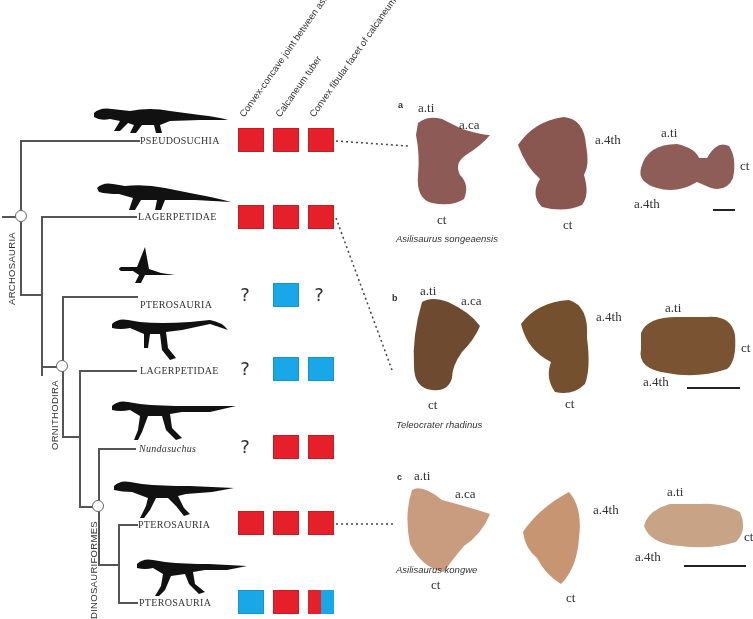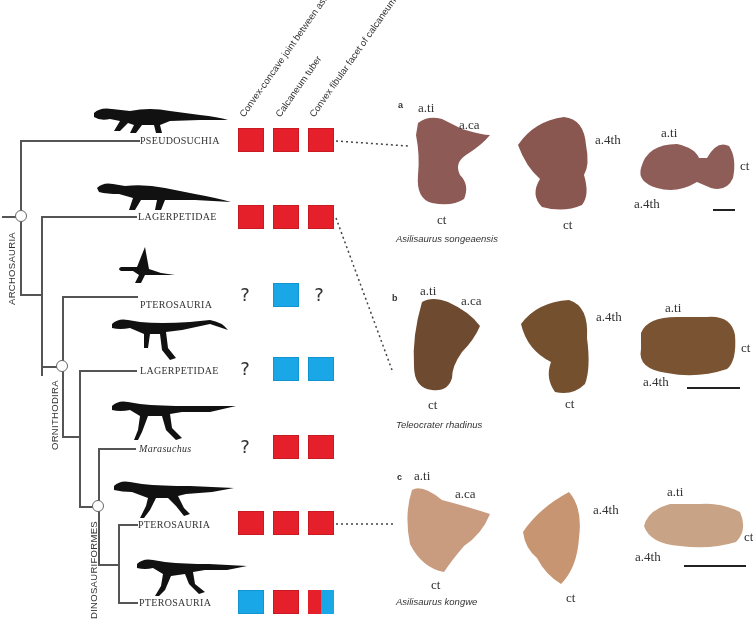--- a/index.html
+++ b/index.html
@@ -70,21 +70,21 @@
 </div>
 
 <div class="clade" style="left:6px; top:305px;">ARCHOSAURIA</div>
 <div class="clade" style="left:49px; top:450px;">ORNITHODIRA</div>
 <div class="clade" style="left:88px; top:619px;">DINOSAURIFORMES</div>
 
 <div class="taxon" style="left:140px; top:135px;">PSEUDOSUCHIA</div>
 <div class="taxon" style="left:138px; top:211px;">LAGERPETIDAE</div>
 <div class="taxon" style="left:140px; top:291px;margin-top:8px;">PTEROSAURIA</div>
 <div class="taxon" style="left:140px; top:365px;">LAGERPETIDAE</div>
-<div class="taxon italic" style="left:139px; top:443px;">Marasuchus</div>
+<div class="taxon italic" style="left:139px; top:443px;">Nundasuchus</div>
 <div class="taxon" style="left:138px; top:519px;">PTEROSAURIA</div>
 <div class="taxon" style="left:139px; top:597px;">PTEROSAURIA</div>
 
 <svg class="silhouette" style="left:90px; top:103px;" width="140" height="36" viewBox="0 0 140 36">
   <path d="M4 10 Q10 4 22 6 L40 8 Q60 4 80 8 L110 12 Q128 14 138 17 L110 17 L80 18 L70 22 L72 30 L66 30 L64 22 L52 22 L46 30 L40 30 L44 22 L38 20 L30 28 L24 28 L30 18 L20 16 Q10 18 4 14 Z" fill="#111"></path>
 </svg>
 <svg class="silhouette" style="left:95px; top:180px;" width="140" height="34" viewBox="0 0 140 34">
   <path d="M2 8 Q8 2 18 4 L30 6 Q50 4 70 8 L100 14 Q122 18 136 22 L100 20 L70 20 L66 30 L60 30 L62 20 L46 20 L40 30 L34 30 L38 18 L24 14 Q12 14 4 12 Z" fill="#111"></path>
 </svg>
 <svg class="silhouette" style="left:115px; top:245px;" width="80" height="40" viewBox="0 0 80 40">
@@ -199,14 +199,14 @@
   </svg>
   <div class="blabel" style="left:593px; top:502px;">a.4th</div>
   <div class="blabel" style="left:566px; top:590px;">ct</div>
   <svg class="bone" style="left:640px; top:500px;" width="108" height="50" viewBox="0 0 108 50">
     <path d="M4 26 Q8 10 30 4 L60 4 Q80 2 100 12 Q108 30 96 42 Q70 50 40 46 Q10 44 4 26 Z" fill="#c9a385"></path>
   </svg>
   <div class="blabel" style="left:667px; top:484px;">a.ti</div>
   <div class="blabel" style="left:744px; top:529px;">ct</div>
   <div class="blabel" style="left:635px; top:549px;">a.4th</div>
   <div class="scalebar" style="left:684px; top:565px; width:62px;"></div>
-  <div class="species" style="left:396px; top:596px;">Asilisaurus kongwe</div>
+  <div class="species" style="left:396px; top:564px;">Asilisaurus kongwe</div>
 </div>
 
 </body></html>

